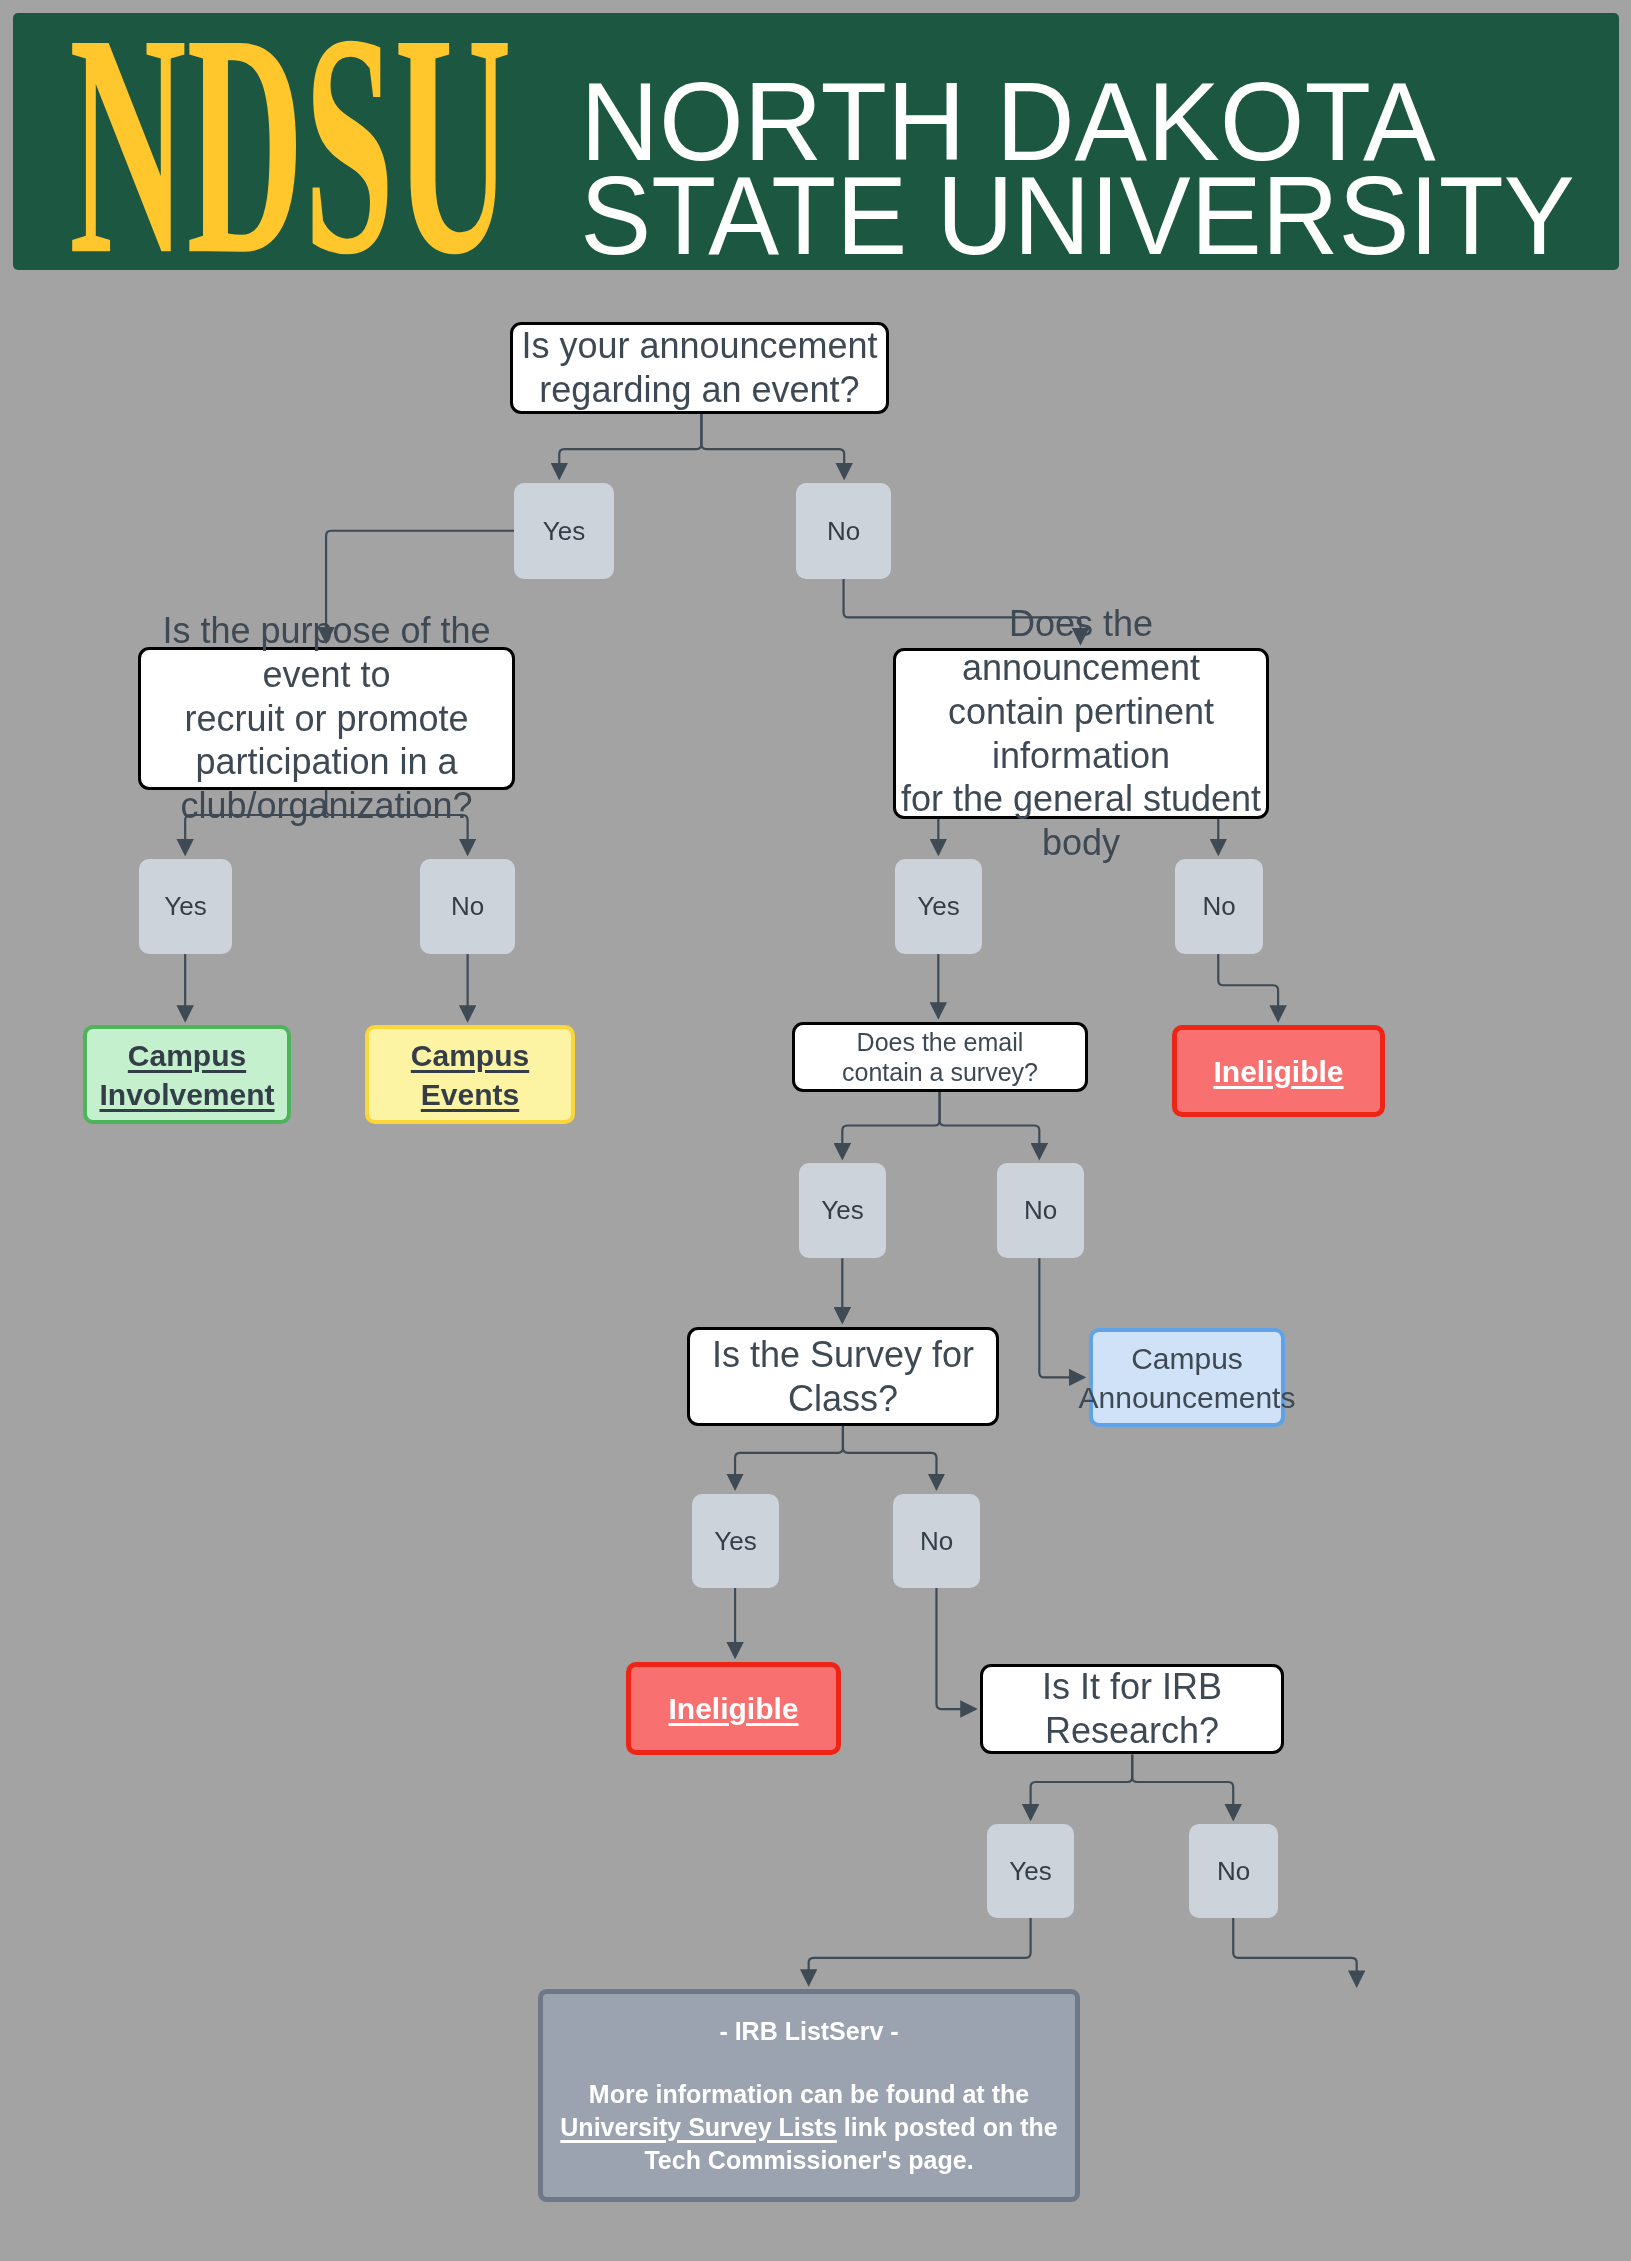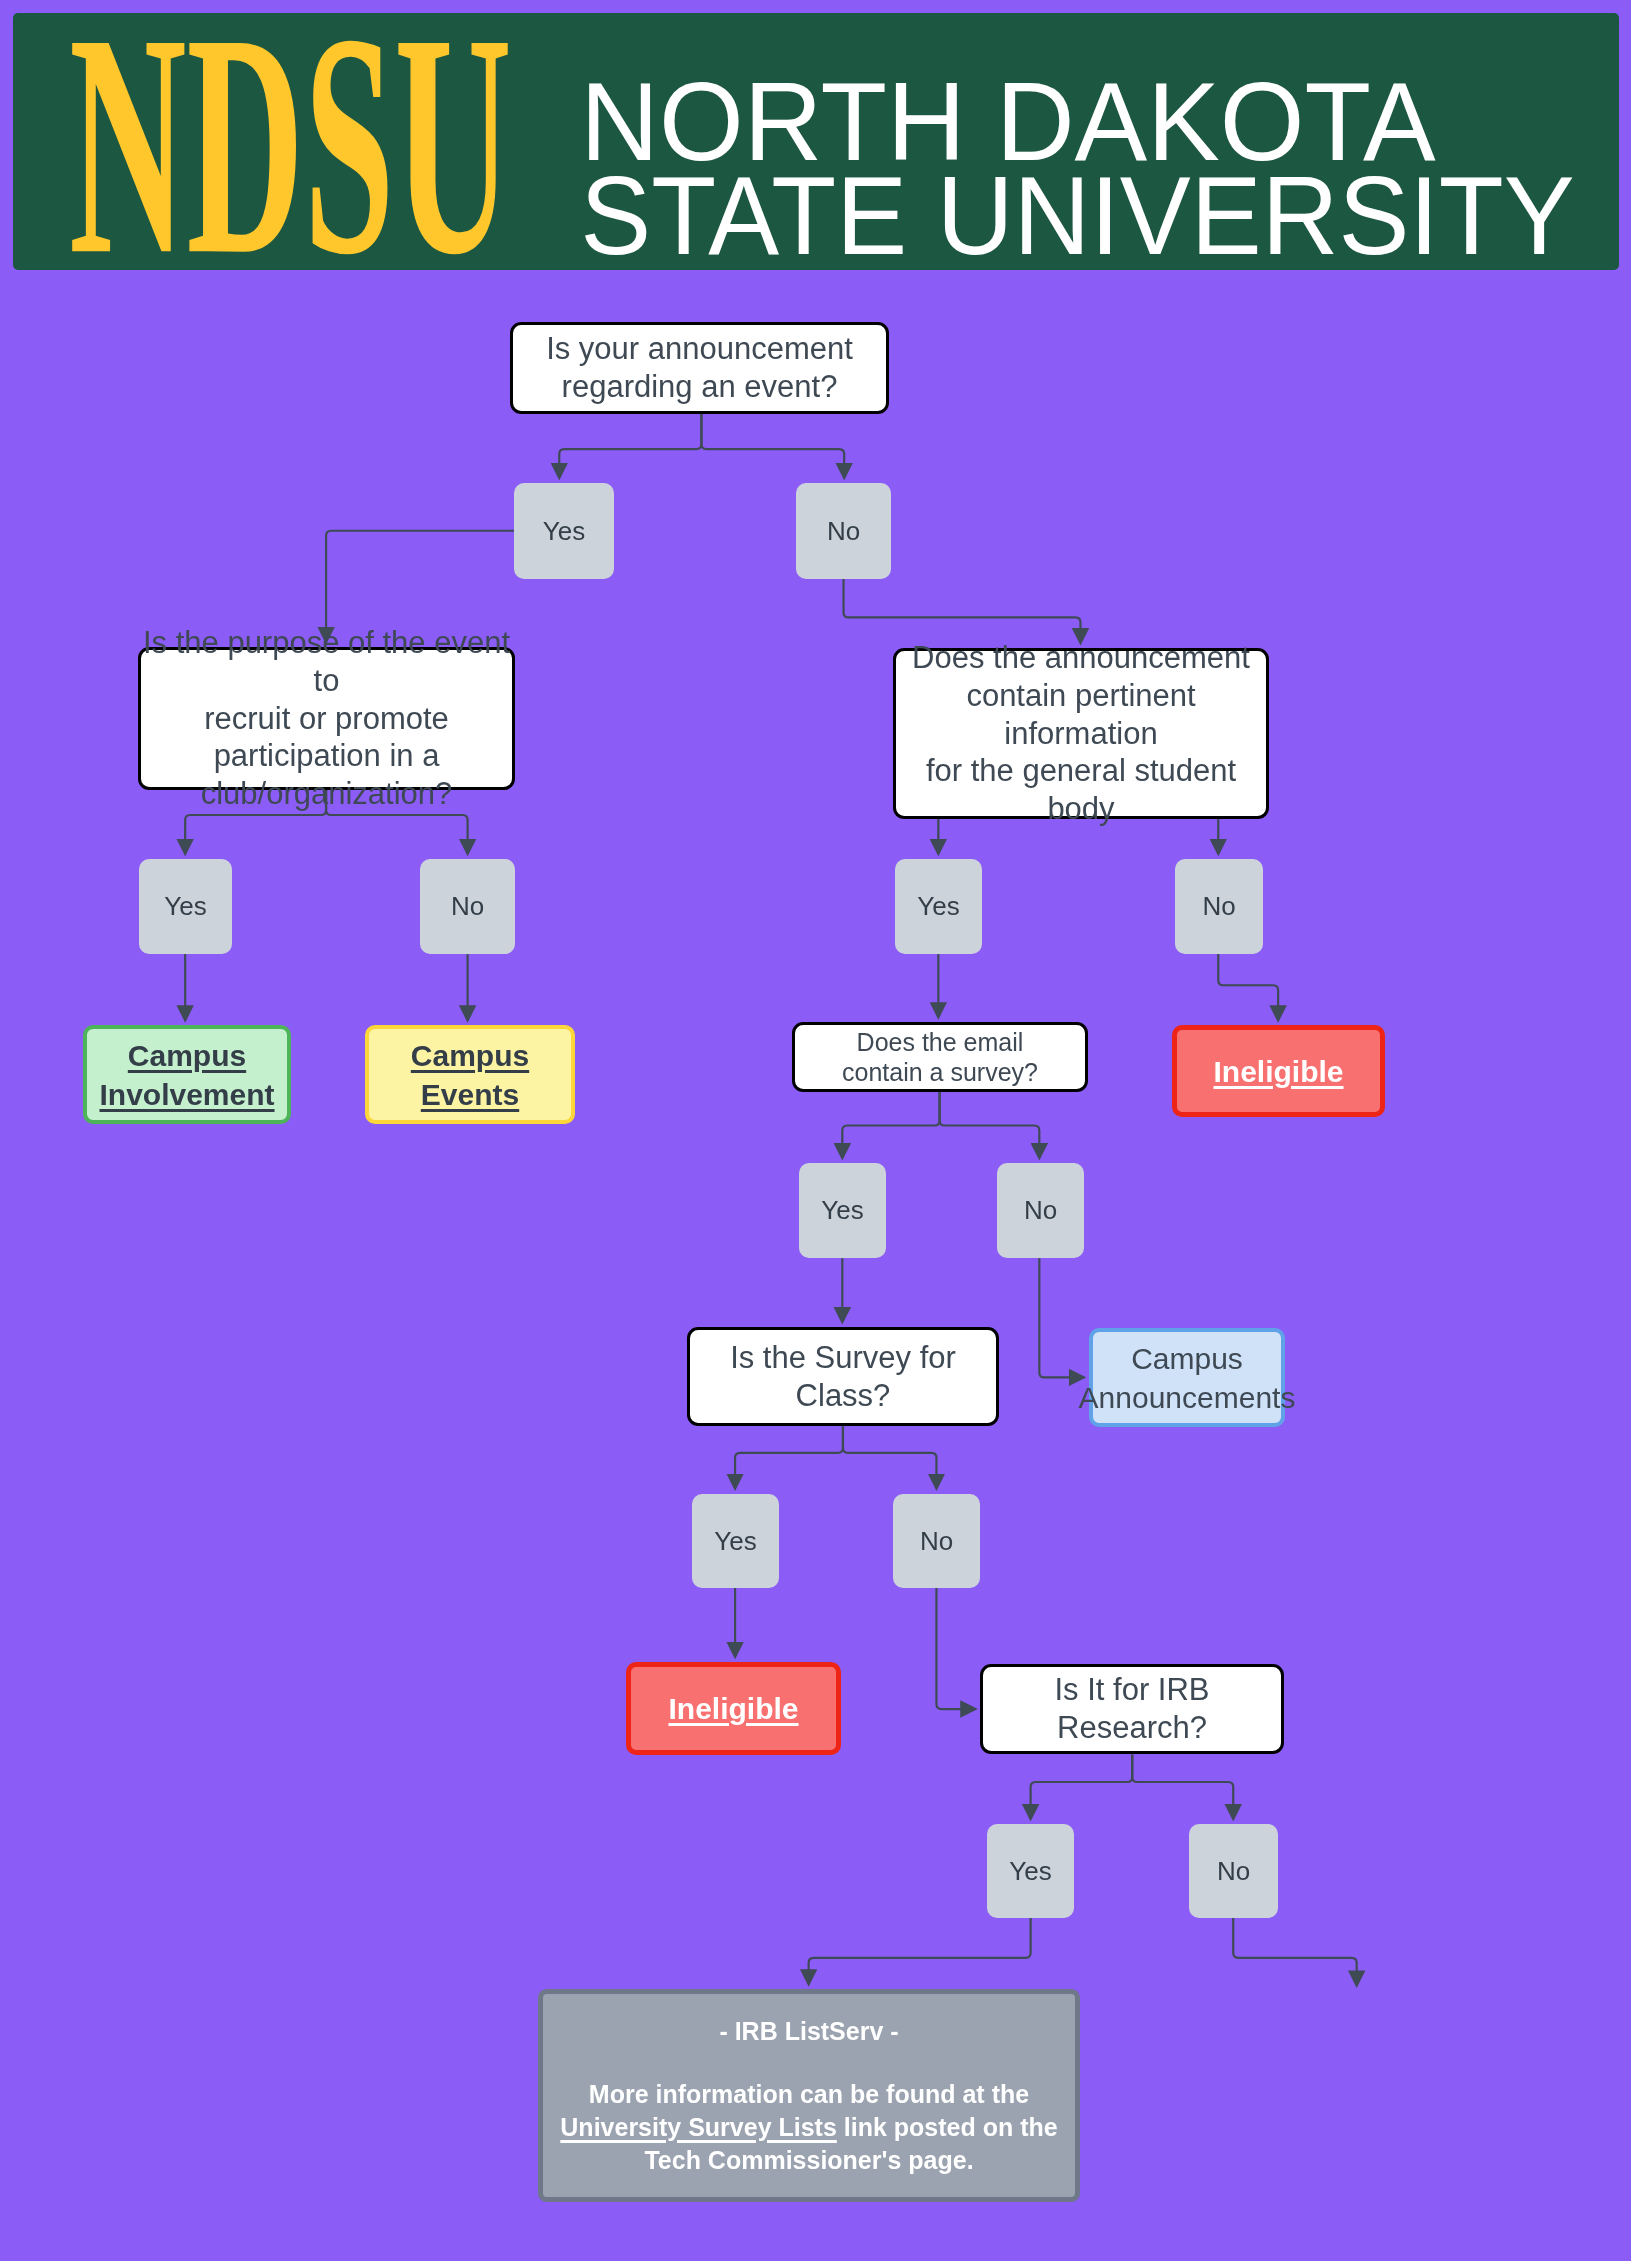--- a/index.html
+++ b/index.html
@@ -1,24 +1,24 @@
 <!DOCTYPE html>
 <html style="font-size:10px"><head>
 <meta charset="utf-8">
 <style>
   html,body{margin:0;padding:0;background:#ffffff;}
-  .canvas{position:relative;width:1631px;height:2261px;background:#8b5cf6;overflow:hidden;
+  .canvas{position:relative;width:1631px;height:2261px;background:#a3a3a3;overflow:hidden;
           font-family:"Liberation Sans",sans-serif;}
   .abs{position:absolute;box-sizing:border-box;display:flex;flex-direction:column;
        align-items:center;justify-content:center;text-align:center;}
   
   .header{background:#1b5741;border-radius:5px;}
   
   .q{background:#ffffff;border:3.7px solid #000000;border-radius:11.2px;color:#3e4954;
-     font-size:31px;line-height:1.22;white-space:pre-line;}
+     font-size:36px;line-height:1.22;white-space:pre-line;}
   
   .ans{background:#ccd3db;border-radius:10px;color:#333e48;font-size:26px;}
   
   .outcome{border-radius:10px;font-size:30px;font-weight:bold;color:#333e48;
            white-space:pre-line;line-height:1.3;}
   .green {background:#c5f0cd;border:4.4px solid #4db459;}
   .yellow{background:#fcf3a3;border:4.4px solid #fdd73a;}
   .red   {background:#f87170;border:5px solid #ee2516;color:#ffffff;}
   .blue  {background:#cfe2f8;border:4.4px solid #60a2e8;font-weight:normal;color:#3e4954;}
   .gray  {background:#9aa3af;border:5.6px solid #6e7888;color:#ffffff;font-size:25px;

